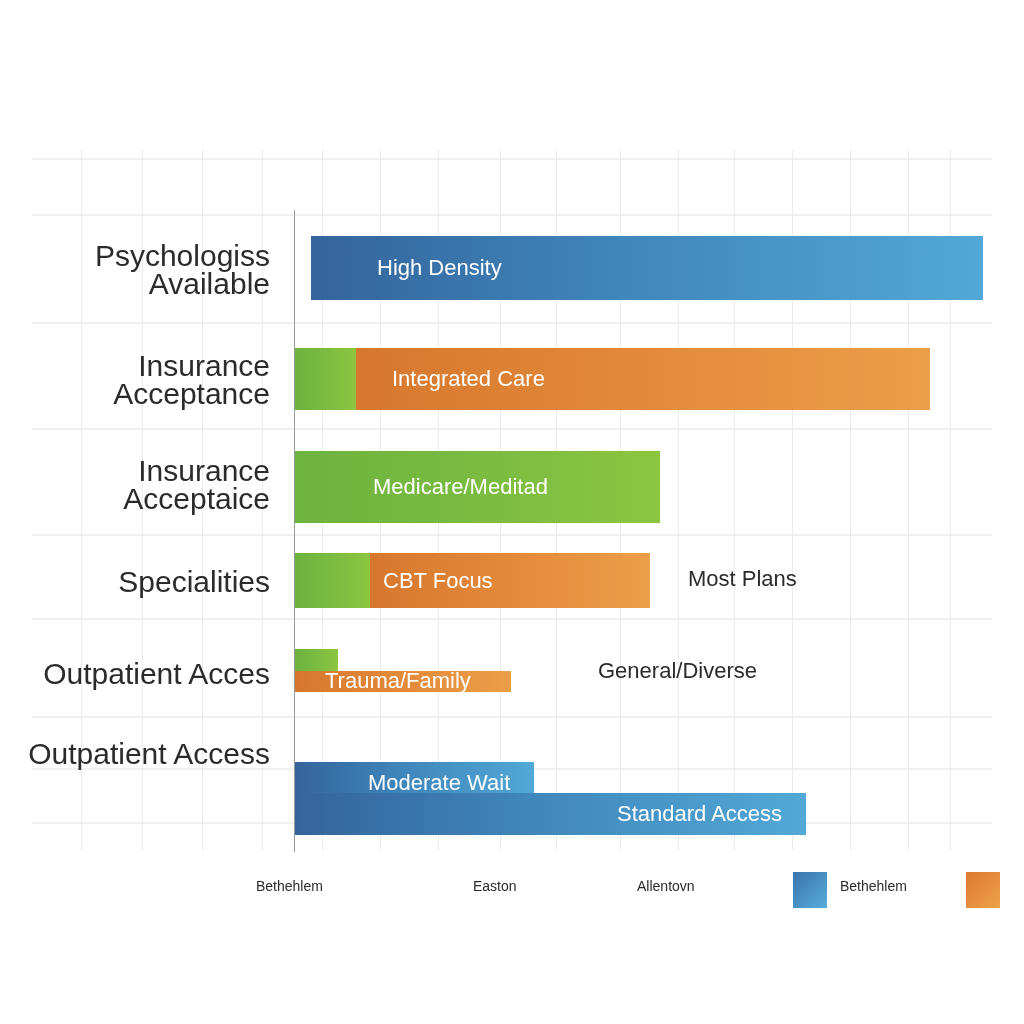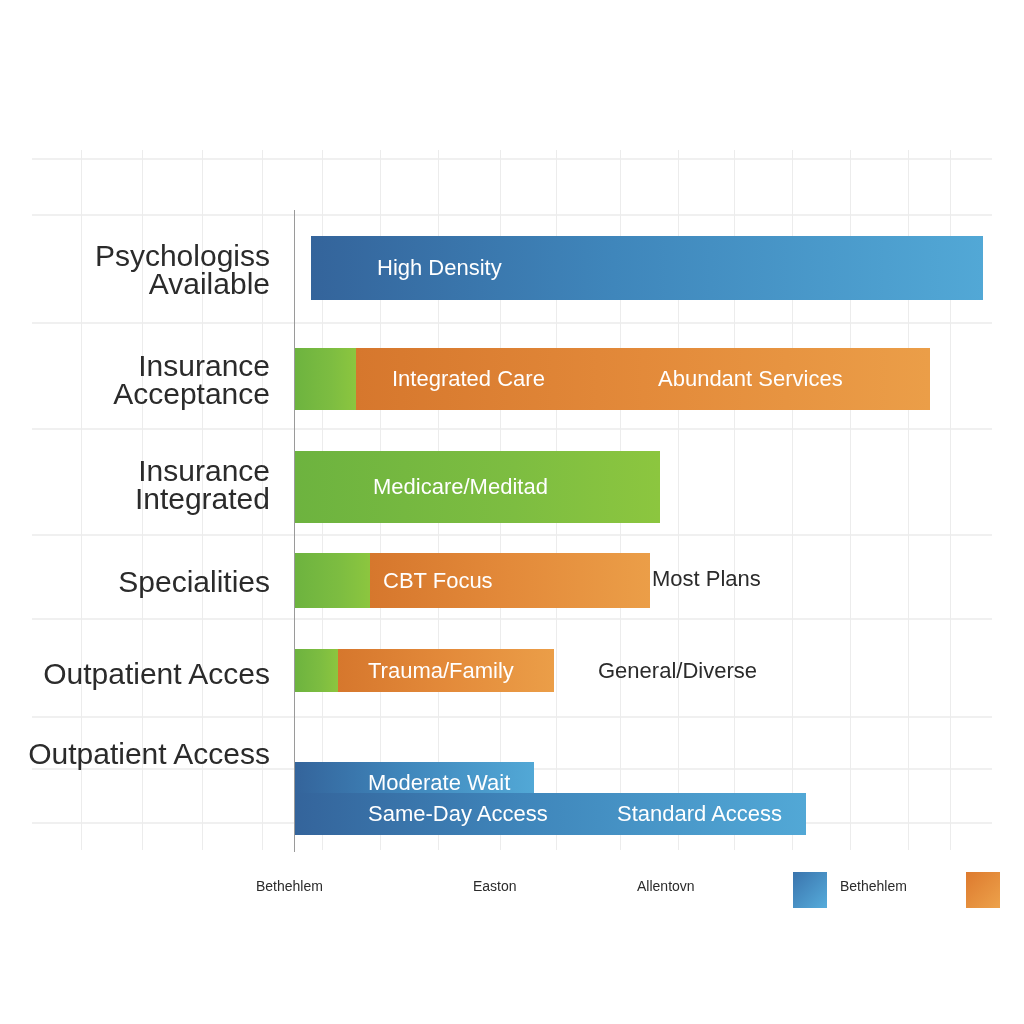--- a/index.html
+++ b/index.html
@@ -60,71 +60,69 @@
 <div class="ylabel" style="top:242px">
   <div>Psychologiss</div>
   <div>Available</div>
 </div>
 <div class="ylabel" style="top:352px">
   <div>Insurance</div>
   <div>Acceptance</div>
 </div>
 <div class="ylabel" style="top:457px">
   <div>Insurance</div>
-  <div>Integrated</div>
+  <div>Acceptaice</div>
 </div>
 <div class="ylabel" style="top:568px">Specialities</div>
 <div class="ylabel" style="top:660px">Outpatient Acces</div>
 <div class="ylabel" style="top:740px">Outpatient Access</div>
 
 <div class="bar" style="left:295px; top:236px; width:672px; height:64px;padding-left:16px;">
   <div class="seg blue" style="width:672px">
     <span class="bar-text" style="left:66px">High Density</span>
   </div>
 </div>
 
 <div class="bar" style="left:295px; top:348px; width:635px; height:62px;">
   <div class="seg green" style="width:61px"></div>
   <div class="seg orange" style="width:574px">
     <span class="bar-text" style="left:36px">Integrated Care</span>
-    <span class="bar-text" style="left:302px">Abundant Services</span>
   </div>
 </div>
 
 <div class="bar" style="left:295px; top:451px; width:365px; height:72px;">
   <div class="seg green" style="width:365px">
     <span class="bar-text" style="left:78px">Medicare/Meditad</span>
   </div>
 </div>
 
 <div class="bar" style="left:295px; top:553px; width:355px; height:55px;">
   <div class="seg green" style="width:75px"></div>
   <div class="seg orange" style="width:280px">
     <span class="bar-text" style="left:13px">CBT Focus</span>
   </div>
 </div>
-<div class="out-text" style="left:652px; top:566px">Most Plans</div>
+<div class="out-text" style="left:688px; top:566px">Most Plans</div>
 
-<div class="bar" style="left:295px; top:649px; width:259px; height:43px;">
+<div class="bar" style="left:295px; top:649px; width:259px; height:43px;flex-direction:column;">
   <div class="seg green" style="width:43px"></div>
   <div class="seg orange" style="width:216px">
     <span class="bar-text" style="left:30px">Trauma/Family</span>
   </div>
 </div>
 <div class="out-text" style="left:598px; top:658px">General/Diverse</div>
 
 <div class="bar" style="left:295px; top:762px; width:239px; height:41px;align-items:center;">
   <div class="seg blue" style="width:239px">
     <span class="bar-text" style="left:73px">Moderate Wait</span>
   </div>
 </div>
 
 <div class="bar" style="left:295px; top:793px; width:511px; height:42px;">
   <div class="seg blue" style="width:511px">
-    <span class="bar-text" style="left:73px">Same-Day Access</span>
     <span class="bar-text" style="left:322px">Standard Access</span>
   </div>
 </div>
 
 <div class="xlabel" style="left:256px">Bethehlem</div>
 <div class="xlabel" style="left:473px">Easton</div>
 <div class="xlabel" style="left:637px">Allentovn</div>
 
 <div class="swatch blue" style="left:793px; background: linear-gradient(135deg,#3a74ad,#56acdb);"></div>
 <div class="xlabel" style="left:840px">Bethehlem</div>

